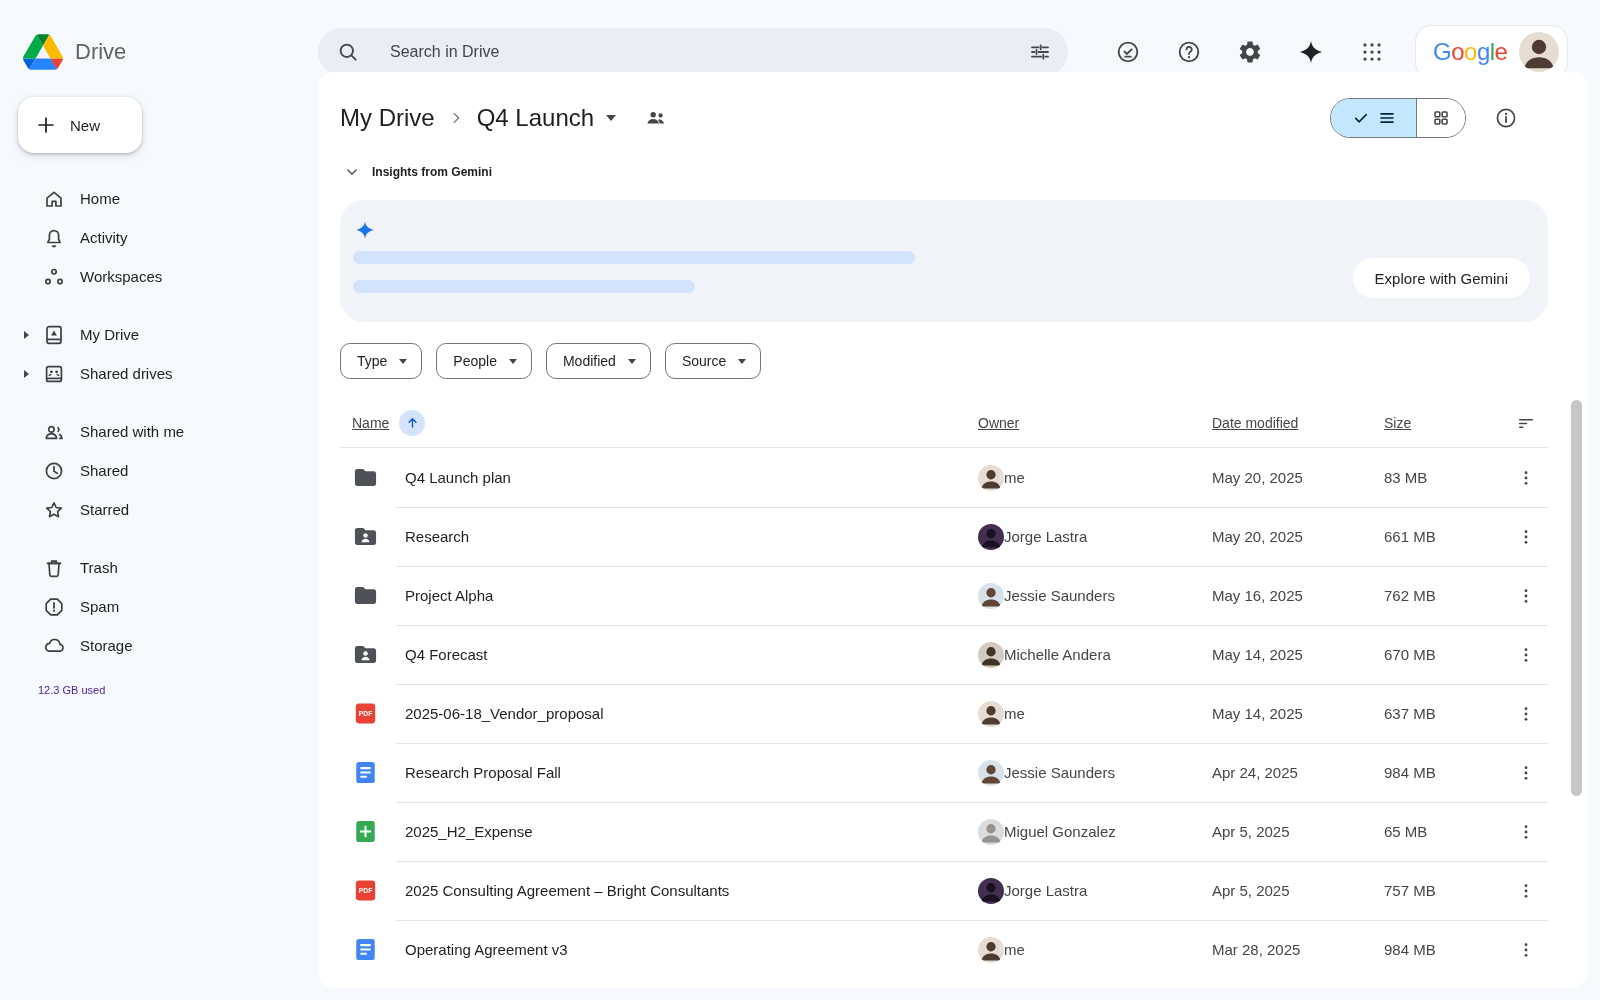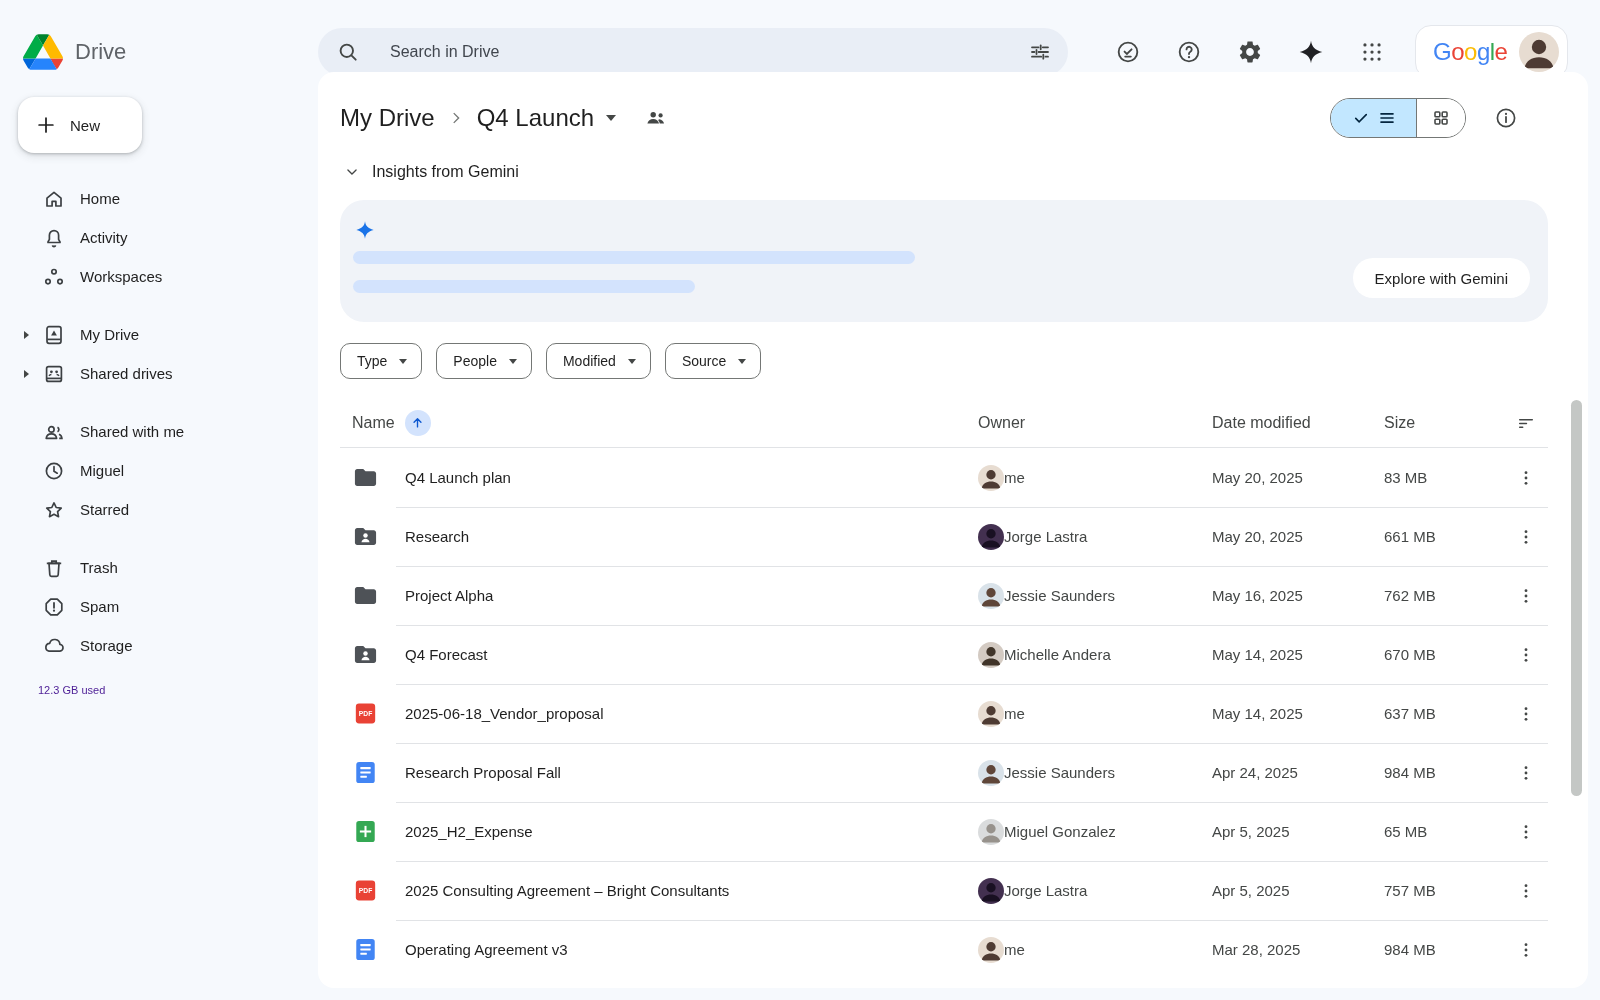--- a/index.html
+++ b/index.html
@@ -62,41 +62,41 @@
   .hspacer { flex:1; }
   .view-toggle { display:flex; height:40px; border:1px solid #747775; border-radius:20px; overflow:hidden; }
   .seg { display:flex; align-items:center; justify-content:center; gap:8px; cursor:pointer; background:#fff; }
   .seg.list { width:85px; background:var(--toggle-selected-bg,#c2e7ff); }
   .seg.grid { width:49px; border-left:1px solid #747775; }
   .seg svg { width:18px; height:18px; color:#0b2e4f; }
   .seg.grid svg { color:#444746; }
   .info-btn { margin-left:28px; cursor:pointer; }
 
   .insights-row { display:flex; align-items:center; gap:13px; margin:22px 40px 0 27px; height:24px; cursor:pointer; }
-  .insights-title { font-size:16px; font-weight:400; color:#1f1f1f; }
+  .insights-title { font-size:12px; font-weight:700; color:#1f1f1f; }
   .chev-down { width:14px; height:14px; color:#444746; }
 
   .gemini-panel { position:relative; margin:16px 40px 0 22px; height:122px;
     background:var(--panel-bg,#f0f3f8); border-radius:24px; }
   .spark { position:absolute; left:15px; top:20px; width:20px; height:20px; }
   .skel { position:absolute; left:13px; height:13px; border-radius:7px; background:var(--skeleton,#d3e3fd); }
   .skel.l1 { top:51px; width:562px; }
   .skel.l2 { top:80px; width:342px; }
   .explore-btn { position:absolute; right:18px; top:58px; height:40px; border-radius:20px; background:#fff;
     display:flex; align-items:center; padding:0 22px; font-size:15px; font-weight:500; color:#1f1f1f; cursor:pointer; }
 
   .filters { display:flex; gap:14px; margin:21px 40px 0 22px; }
   .chip { height:36px; border:1px solid var(--chip-border,#747775); border-radius:10px; background:#fff;
     display:flex; align-items:center; gap:12px; padding:0 14px 0 16px; font-size:14px; color:#1f1f1f; cursor:pointer; }
   .chip-caret { width:0; height:0; border-left:4.5px solid transparent; border-right:4.5px solid transparent;
     border-top:5.5px solid #444746; }
 
   .table { margin:19px 40px 0 22px; }
   .tgrid { display:grid; grid-template-columns:1fr 234px 172px 120px 44px; align-items:center; padding-left:12px; }
-  .thead { height:50px; border-bottom:1px solid var(--divider,#e1e3e6); font-size:16px; color:#444746; }
+  .thead { height:50px; border-bottom:1px solid var(--divider,#e1e3e6); font-size:14px; color:#444746;text-decoration:underline; }
   .thead .hname { display:flex; align-items:center; gap:10px; cursor:pointer; }
   .sort-badge { width:26px; height:26px; border-radius:50%; background:var(--sort-badge-bg,#d3e3fd);
     display:flex; align-items:center; justify-content:center; }
   .sort-badge svg { width:15px; height:15px; color:var(--accent-blue,#0b57d0); }
   .thead .hcol { cursor:pointer; }
   .sort-lines { width:20px; height:20px; color:#444746; cursor:pointer; justify-self:center; }
 
   .trow { height:59px; position:relative; cursor:pointer; font-size:15px; }
   .trow + .trow::before { content:""; position:absolute; left:56px; right:0; top:0; height:1px;
     background:var(--divider,#e1e3e6); }
@@ -355,21 +355,21 @@
           <svg class="nav-ic">
             <use href="#ic-sharedwithme"></use>
           </svg>
           <span>Shared with me</span>
         </div>
       <div class="nav-item">
           <span class="caret-slot"></span>
           <svg class="nav-ic">
             <use href="#ic-recent"></use>
           </svg>
-          <span>Miguel</span>
+          <span>Shared</span>
         </div>
       <div class="nav-item">
           <span class="caret-slot"></span>
           <svg class="nav-ic">
             <use href="#ic-starred"></use>
           </svg>
           <span>Starred</span>
         </div>
     </div>
     <div class="nav-group">

